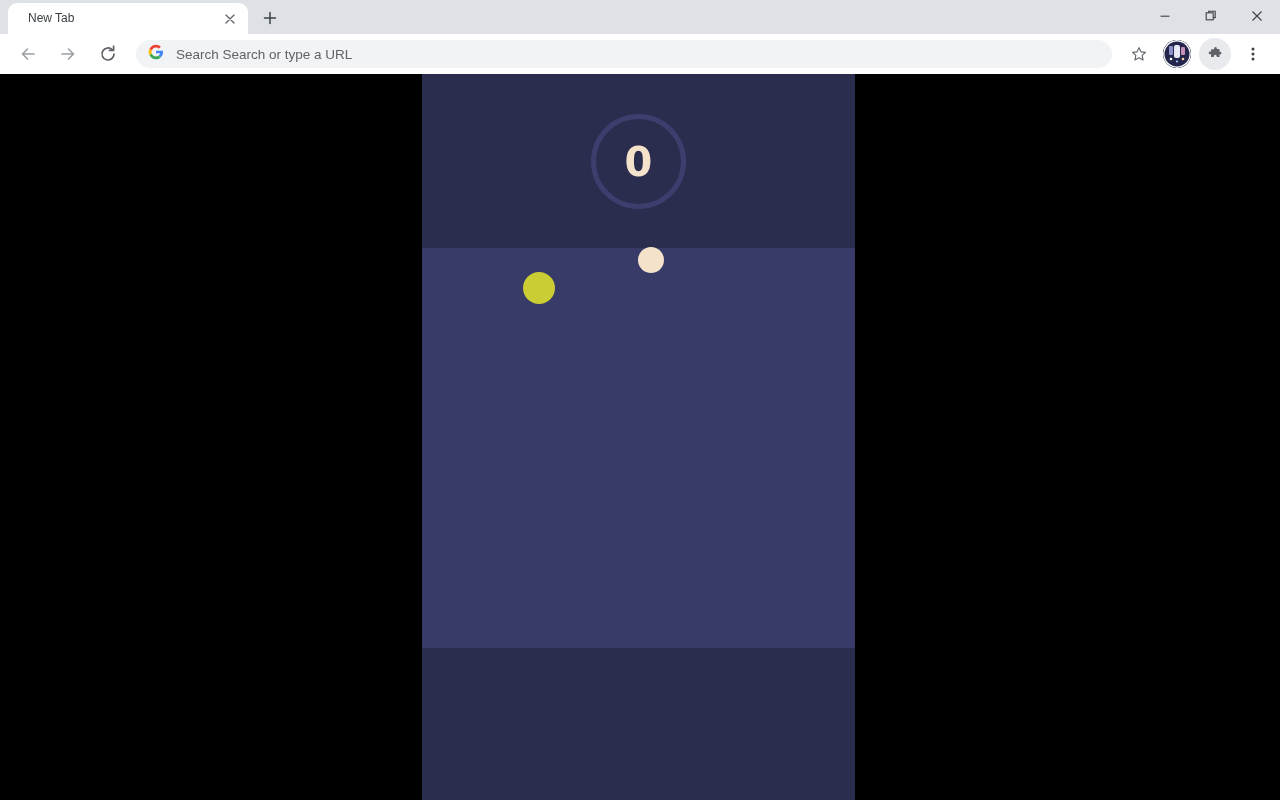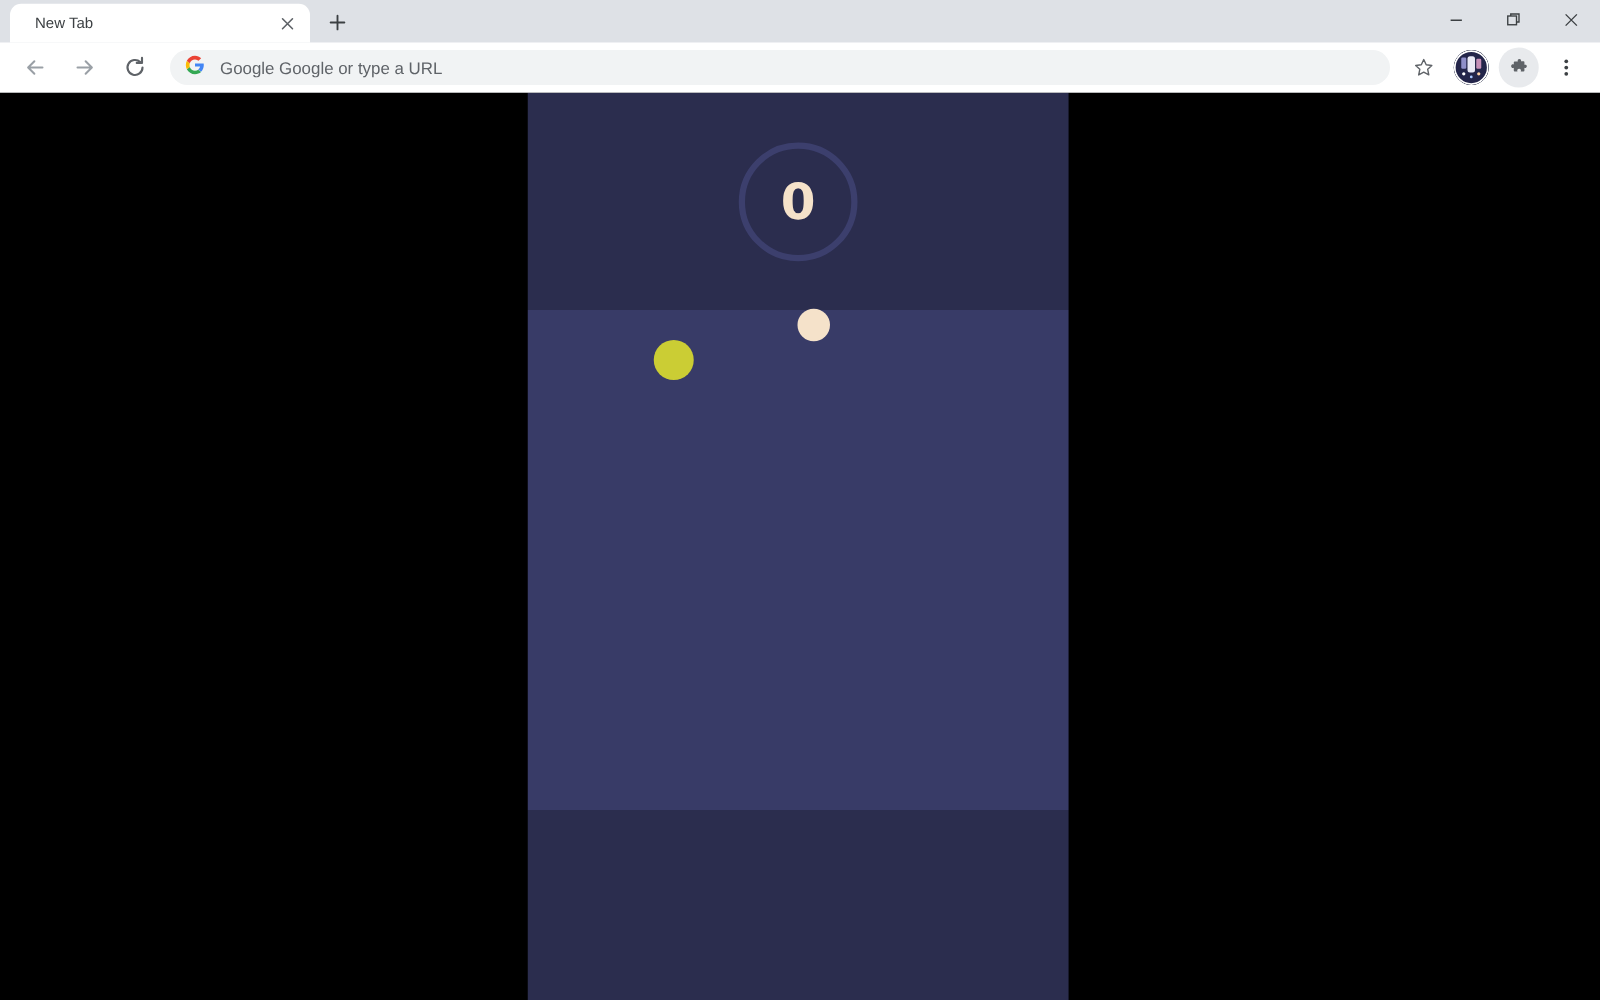--- a/index.html
+++ b/index.html
@@ -326,21 +326,21 @@
 
       <div class="omnibox">
         <span>
           <svg width="16" height="16" viewBox="0 0 48 48" aria-hidden="true">
             <path fill="#4285F4" d="M45.1 24.5c0-1.6-.1-2.8-.4-4H24v7.3h12.1c-.2 1.9-1.6 4.9-4.5 6.9l6.9 5.3c4.1-3.8 6.6-9.4 6.6-15.5z"></path>
             <path fill="#34A853" d="M24 46c5.9 0 10.9-2 14.5-5.3l-6.9-5.3c-1.9 1.3-4.4 2.2-7.6 2.2-5.8 0-10.7-3.8-12.5-9.1l-7.1 5.5C8.1 41.1 15.4 46 24 46z"></path>
             <path fill="#FBBC05" d="M11.5 28.5c-.5-1.4-.7-2.9-.7-4.5s.3-3.1.7-4.5l-7.1-5.5C2.9 17 2 20.4 2 24s.9 7 2.4 10z"></path>
             <path fill="#EA4335" d="M24 10.6c4.1 0 6.9 1.8 8.5 3.3l6.2-6C34.9 4.5 29.9 2 24 2 15.4 2 8.1 6.9 4.4 14l7.1 5.5c1.8-5.3 6.7-8.9 12.5-8.9z"></path>
           </svg>
         </span>
-        <span class="omnibox-text" title="Search Google or type a URL">Google Google or type a URL</span>
+        <span class="omnibox-text" title="Search Google or type a URL">Search Search or type a URL</span>
       </div>
 
       <div class="toolbar-right">
 
         <div class="tb-icon">
           <span>
             <svg width="18" height="18" viewBox="0 0 24 24" aria-hidden="true">
               <path d="M12 3.5 L14.6 9.1 L20.6 9.8 L16.2 13.9 L17.4 19.9 L12 16.9 L6.6 19.9 L7.8 13.9 L3.4 9.8 L9.4 9.1 Z" stroke="#5f6368" stroke-width="1.5" fill="none" stroke-linejoin="round"></path>
             </svg>
           </span>

